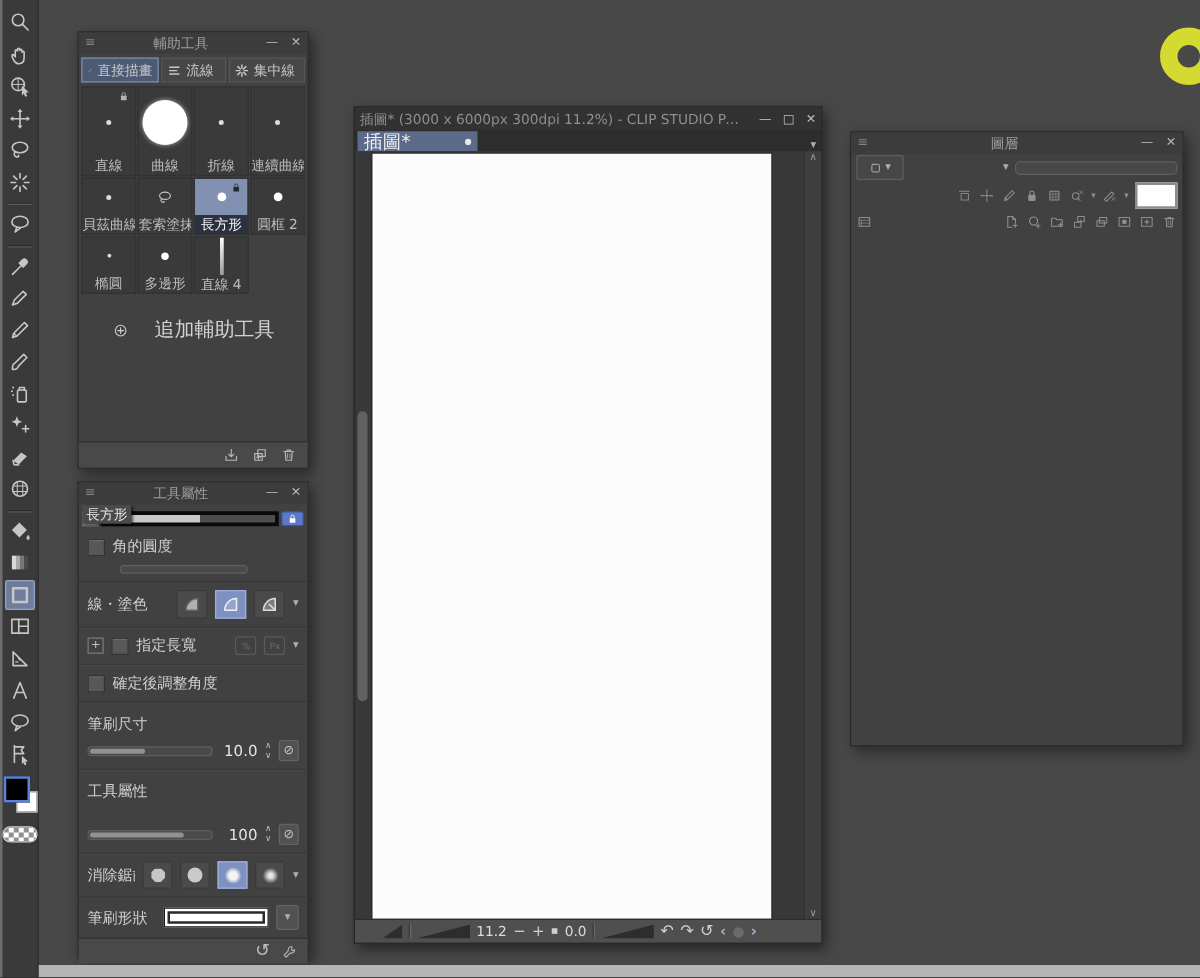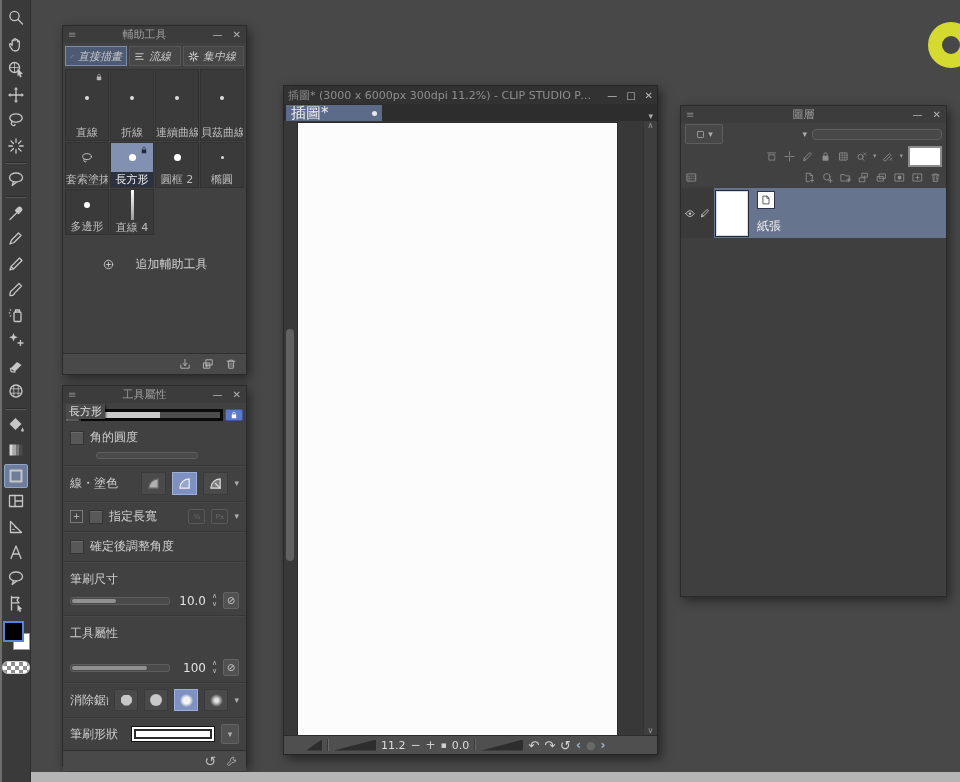--- a/index.html
+++ b/index.html
@@ -30,35 +30,35 @@
   .tb-div{width:20px;height:0;border-top:1px solid #2c2c2c;border-bottom:1px solid #565656;margin:3px 0;}
   #swatches{position:relative;width:28px;height:36px;margin-top:4px;}
   #fg-swatch{position:absolute;left:1px;top:0;width:17px;height:17px;background:#000;border:2px solid #5b82d8;}
   #bg-swatch{position:absolute;left:11px;top:12px;width:15px;height:15px;background:#fff;border:1px solid #999;}
   #transparent-swatch{width:26px;height:11px;border-radius:6px;border:1px solid #cfcfcf;margin-top:4px;
       background:repeating-conic-gradient(#ffffff 0 25%,#8f8f8f 0 50%);background-size:8px 8px;}
   
   #subtool{left:62px;top:25px;width:183px;height:348px;}
   #st-tabs{display:flex;gap:2px;padding:3px 2px 2px 2px;}
   .st-tab{height:20px;display:flex;align-items:center;gap:4px;padding:0 4px;font-size:11px;color:#c7c7c7;
-          background:#474747;border:1px solid #575757;overflow:hidden;white-space:nowrap;box-sizing:border-box;font-style:italic;}
+          background:#474747;border:1px solid #575757;overflow:hidden;white-space:nowrap;box-sizing:border-box;}
   .st-tab.sel{background:#4c5a74;border-color:#7e8cab;}
   #st-grid{display:grid;grid-template-columns:repeat(4,1fr);grid-template-rows:72px 46px 46px;gap:1px;margin:1px 2px 0 2px;}
   .cell{background:#3a3a3a;border:1px solid #323232;display:flex;flex-direction:column;position:relative;overflow:hidden;}
   .cell .icA{flex:1;display:flex;align-items:center;justify-content:center;position:relative;}
   .cell .lb{height:15px;line-height:15px;font-size:11px;color:#bdbdbd;text-align:center;white-space:nowrap;overflow:hidden;}
   .cell.sel .icA{background:#8290b2;color:#2c3140;}
   .cell.sel .lb{background:#2c3140;color:#f4f4f4;}
   .dot{width:4px;height:4px;border-radius:50%;background:#dcdcdc;}
   .dot.b{width:7px;height:7px;background:#fff;}
   .bigcirc{width:36px;height:36px;border-radius:50%;background:#fff;box-shadow:0 0 4px rgba(255,255,255,.6);}
   .vline{width:3px;height:30px;background:linear-gradient(#ffffff,#9a9a9a);}
   .lockbadge{position:absolute;top:2px;right:4px;color:#b5b5b5;}
   .cell.sel .lockbadge{color:#23283a;}
-  #st-add{height:30px;margin-top:14px;display:flex;align-items:center;justify-content:center;gap:21px;font-size:12px;color:#d2d2d2;}
+  #st-add{height:30px;margin-top:14px;display:flex;align-items:center;justify-content:center;gap:21px;font-size:16px;color:#d2d2d2;}
   .pfoot{height:20px;flex:0 0 20px;margin-top:auto;background:#494949;border-top:1px solid #2f2f2f;
          display:flex;align-items:center;justify-content:flex-end;gap:9px;padding-right:8px;color:#b9b9b9;}
   
   #toolprop{left:62px;top:385px;width:183px;height:380px;}
   #tp-head{position:relative;margin:6px 3px 2px 3px;height:30px;display:flex;align-items:stretch;}
   #tp-name{position:absolute;left:0;top:-5px;z-index:2;background:#4a4a4a;padding:0 3px;font-size:11px;color:#e3e3e3;
            box-shadow:1px 1px 2px rgba(0,0,0,.6);}
   #tp-cap{width:11px;background:#9c9c9c;border:1px solid #6f6f6f;}
   #tp-prev{flex:1;background:#0a0a0a;padding:3px;display:flex;margin:0 2px;}
   #tp-prev .pl{width:56%;background:#c9c9c9;}
@@ -485,20 +485,26 @@
         <div class="icA">
             <span class="dot"></span>
             <svg class="sym i10 lockbadge">
               <use href="#s-lock"></use>
             </svg>
           </div>
         <div class="lb">直線</div>
       </div>
       <div class="cell">
         <div class="icA">
+            <span class="bigcirc"></span>
+          </div>
+        <div class="lb">曲線</div>
+      </div>
+      <div class="cell">
+        <div class="icA">
             <span class="dot"></span>
           </div>
         <div class="lb">折線</div>
       </div>
       <div class="cell">
         <div class="icA">
             <span class="dot"></span>
           </div>
         <div class="lb">連續曲線</div>
       </div>
@@ -798,38 +804,17 @@
       <svg class="sym i13">
           <use href="#s-maskc"></use>
         </svg>
       <svg class="sym i13">
           <use href="#s-frcam"></use>
         </svg>
       <svg class="sym i13">
           <use href="#s-trash"></use>
         </svg>
     </div>
-    <div id="layer-list">
-      <div id="layer-row">
-        <div id="layer-gutter">
-          <svg class="sym i12">
-              <use href="#s-eye"></use>
-            </svg>
-          <svg class="sym i12">
-              <use href="#s-pencil"></use>
-            </svg>
-        </div>
-        <div id="layer-thumb"></div>
-        <div id="layer-meta">
-          <span id="layer-pageicon">
-              <svg class="sym i12">
-                <use href="#s-page"></use>
-              </svg>
-            </span>
-          <span id="layer-name">紙張</span>
-        </div>
-      </div>
-    </div>
   </div>
 
   <div id="yellow-ring"></div>
   <div id="bottom-strip"></div>
 </div>
 
 </body></html>

